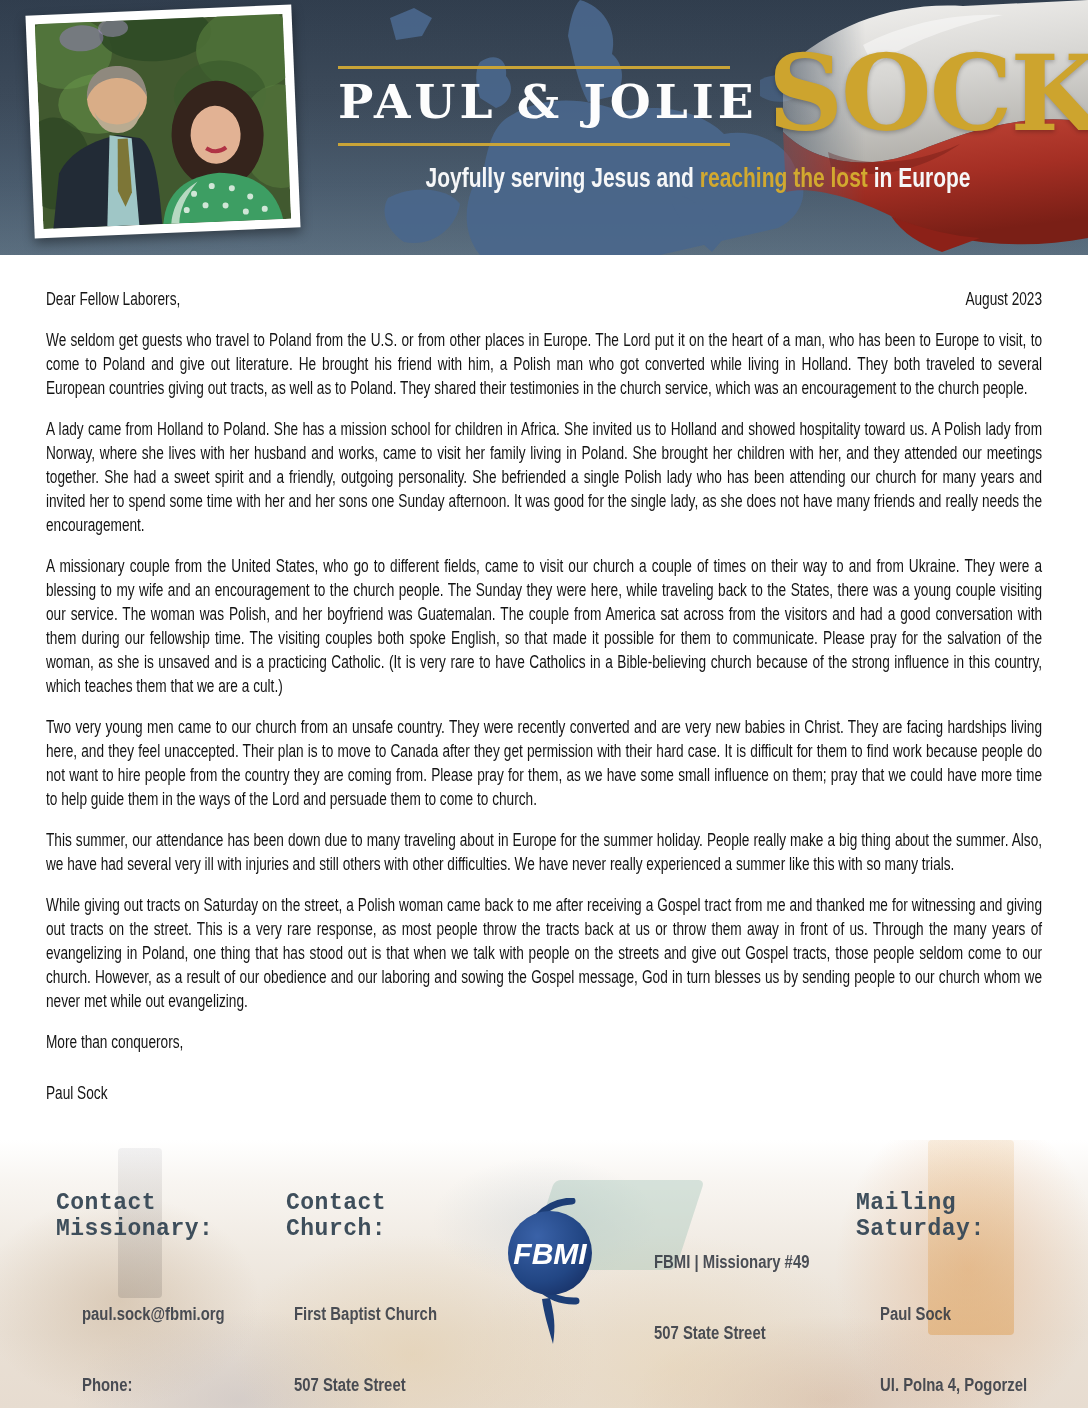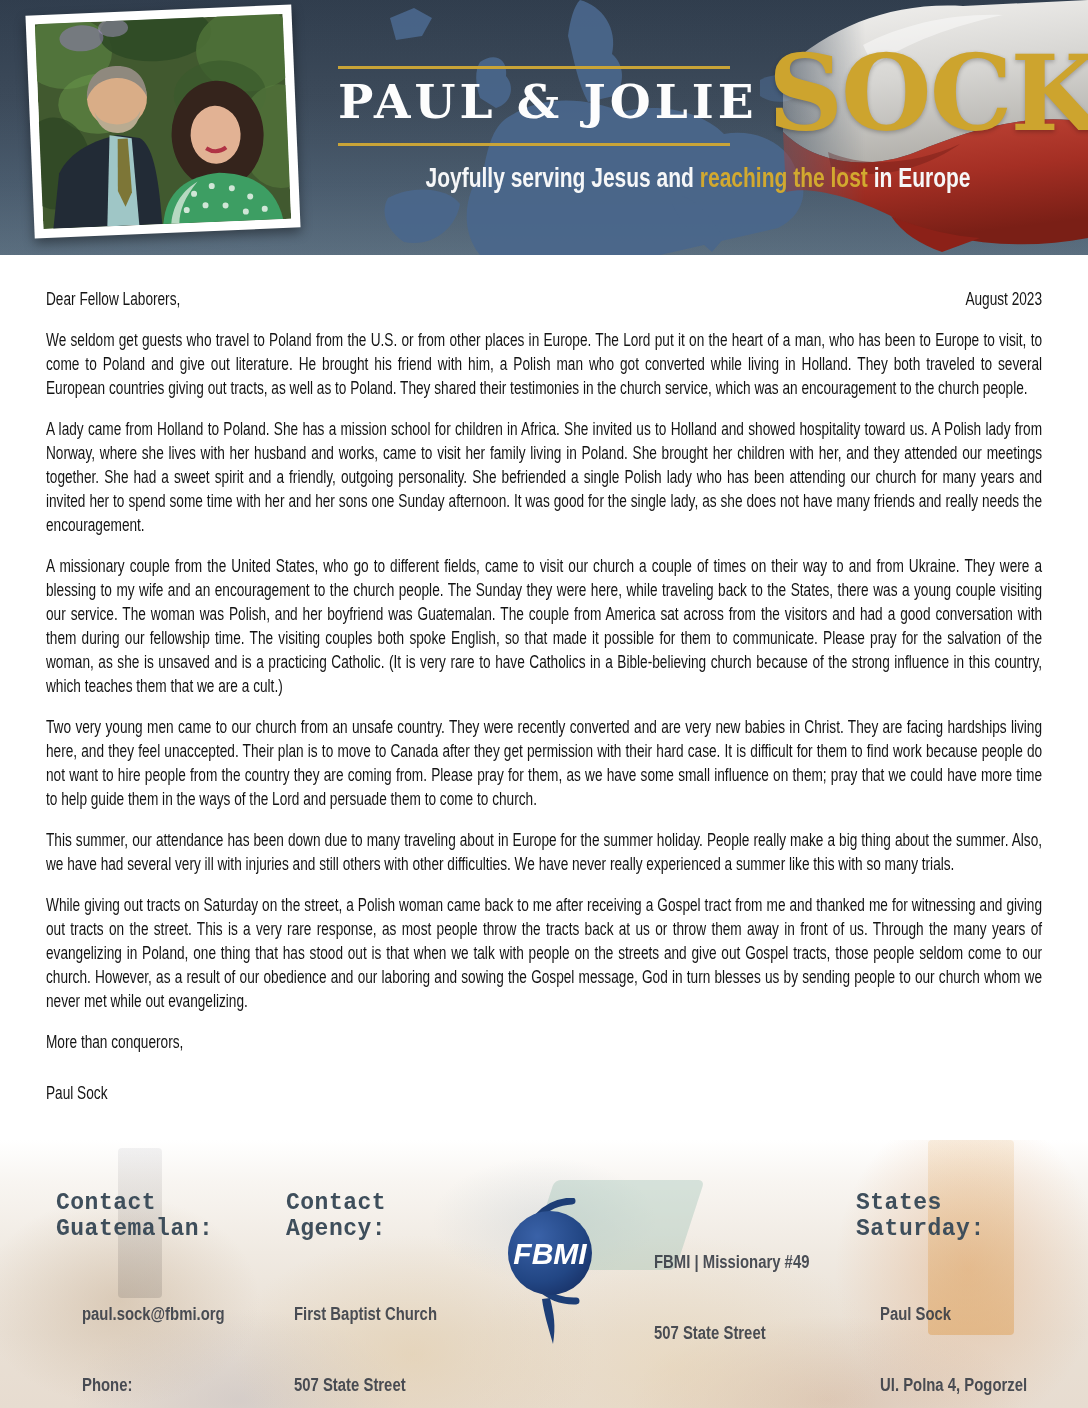--- a/index.html
+++ b/index.html
@@ -208,34 +208,34 @@
   <footer class="footer">
     <div class="footer-photo">
       <div class="tower tower-left"></div>
       <div class="roof-green"></div>
       <div class="tower tower-right"></div>
     </div>
 
     <div class="fcol fcol-1">
       <div class="fhead">
         <div>Contact</div>
-        <div>Guatemalan:</div>
+        <div>Missionary:</div>
       </div>
       <div class="flines">
         <div>paul.sock@fbmi.org</div>
         <div>Phone:</div>
         
         
       </div>
     </div>
 
     <div class="fcol fcol-2">
       <div class="fhead">
         <div>Contact</div>
-        <div>Agency:</div>
+        <div>Church:</div>
       </div>
       <div class="flines">
         <div>First Baptist Church</div>
         <div>507 State Street</div>
         
         
       </div>
     </div>
 
     <svg class="fbmi-logo" viewBox="0 0 105 148" aria-hidden="true">
@@ -256,21 +256,21 @@
       <div class="flines">
         <div>FBMI | Missionary #49</div>
         <div>507 State Street</div>
         
         
       </div>
     </div>
 
     <div class="fcol fcol-4">
       <div class="fhead">
-        <div>States</div>
+        <div>Mailing</div>
         <div>Saturday:</div>
       </div>
       <div class="flines">
         <div>Paul Sock</div>
         <div>Ul. Polna 4, Pogorzel</div>
         
       </div>
     </div>
   </footer>
 

